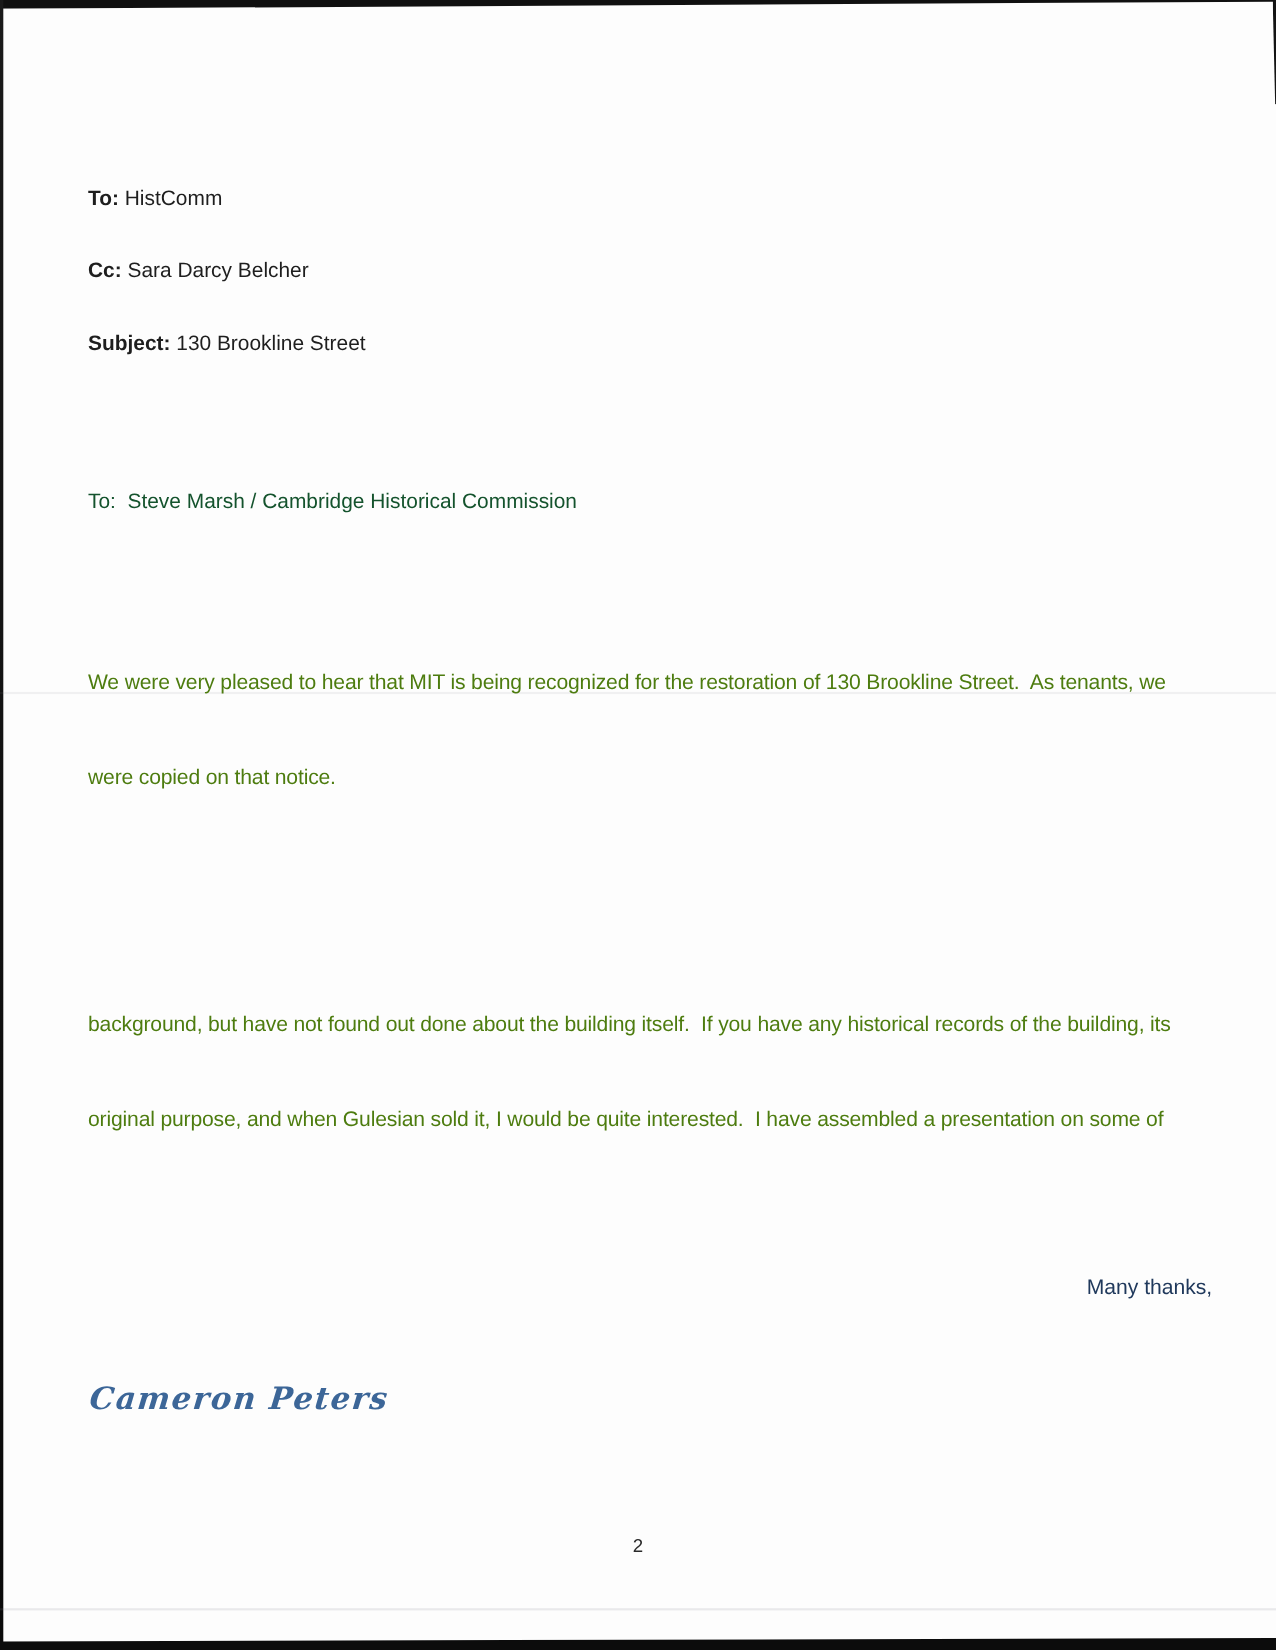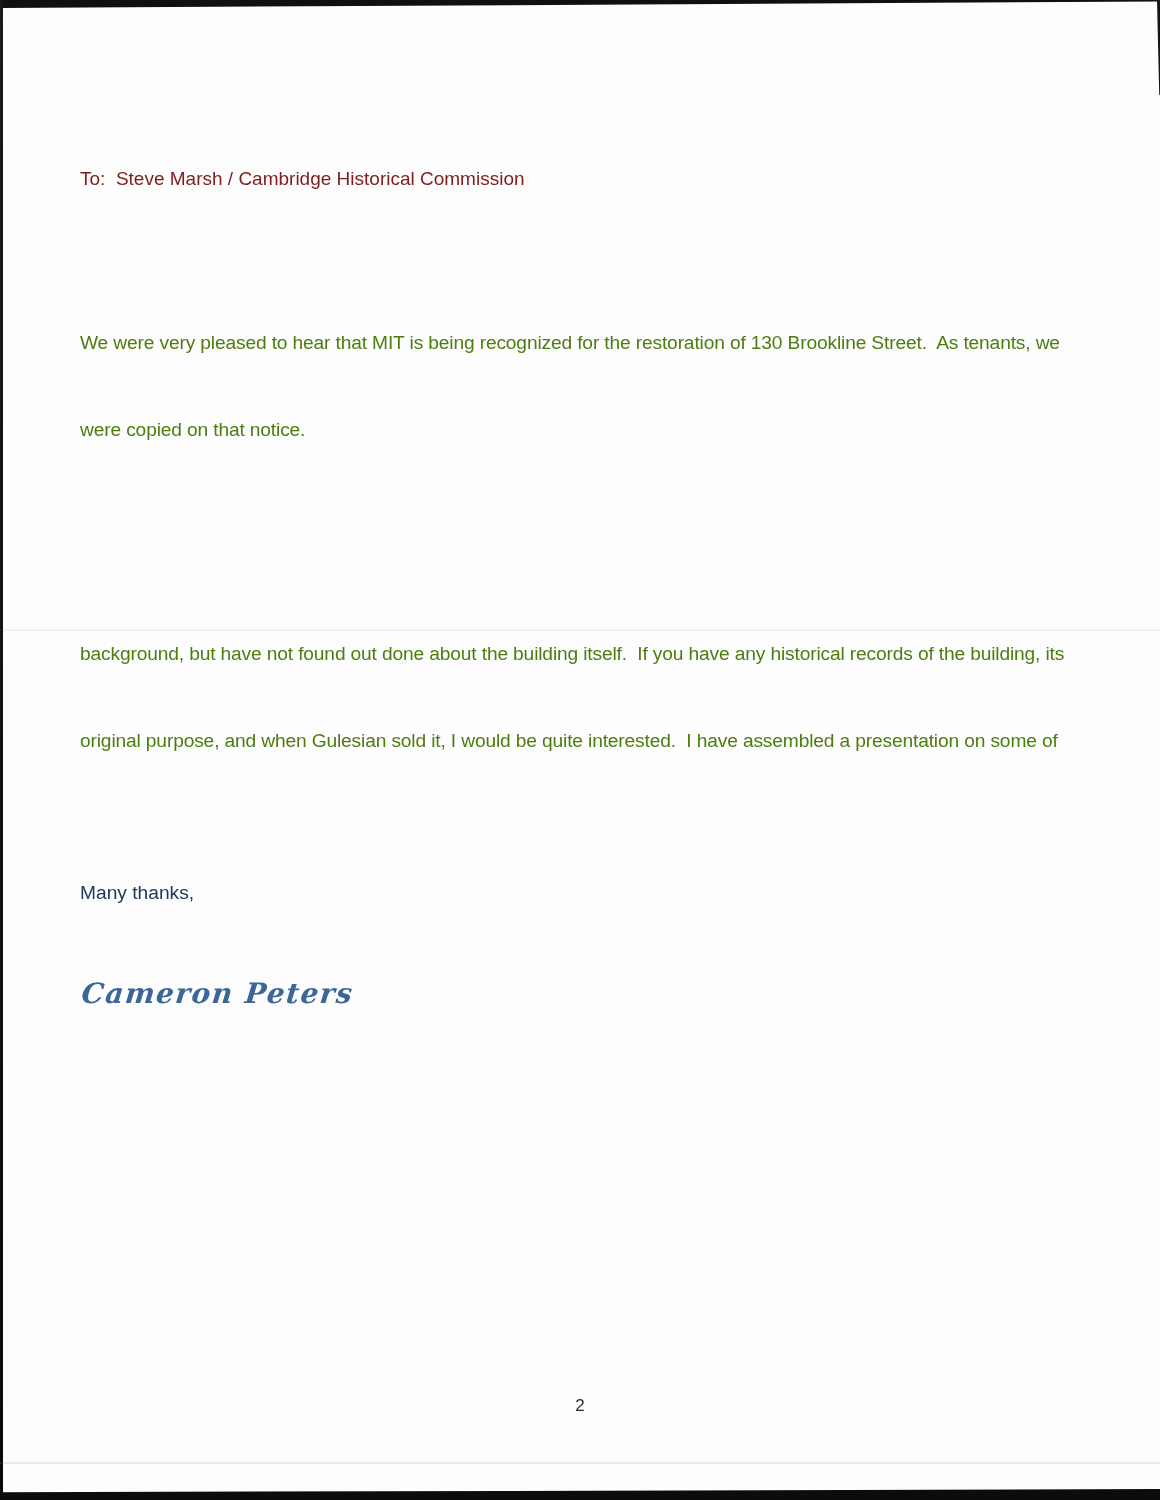--- a/index.html
+++ b/index.html
@@ -68,40 +68,41 @@
   .email-header {
     color: #1e1e1e;
     font-size: 19px;
     line-height: 22px;
   }
   .email-header .hline { white-space: pre-wrap; }
   .email-header .label { font-weight: bold; }
 
   .recipient {
     margin-top: 24px;
-    color: #7f1d1d;
+    color: #14532d;
     font-size: 19px;
     line-height: 22px;
   }
 
   .paragraph {
     color: #4d7c0f;
     font-size: 19.2px;
     line-height: 29px;
     letter-spacing: -0.15px;
   }
   .para-1 { margin-top: 26px; }
   .para-2 { margin-top: 25px; }
   .paragraph .line { white-space: pre; }
 
   .closing {
     margin-top: 11px;
     color: #20395c;
     font-size: 19.2px;
     line-height: 29px;
+    text-align: right;
   }
 
   .signature {
     margin-top: 16px;
     color: #3c6698;
     font-family: "DejaVu Serif", serif;
     font-style: italic;
     font-weight: bold;
     font-size: 28px;
     letter-spacing: 1.5px;
@@ -127,20 +128,25 @@
 
   <div class="scan-top"></div>
   <div class="scan-left"></div>
   <div class="scan-bottom"></div>
   <div class="scan-right-top"></div>
   <div class="scan-line-1"></div>
   <div class="scan-line-2"></div>
 
   <div class="content">
 
+    <div class="email-header">
+      <div class="hline"><span class="label">To:</span><span> HistComm</span></div>
+      <div class="hline"><span class="label">Cc:</span><span> Sara Darcy Belcher</span></div>
+      <div class="hline"><span class="label">Subject:</span><span> 130 Brookline Street</span></div>
+    </div>
 
     <div class="recipient">To:  Steve Marsh / Cambridge Historical Commission</div>
 
     <div class="paragraph para-1">
       <div class="line">We were very pleased to hear that MIT is being recognized for the restoration of 130 Brookline Street.  As tenants, we</div>
       <div class="line">were copied on that notice.</div>
     </div>
 
     <div class="paragraph para-2">
       <div class="line">background, but have not found out done about the building itself.  If you have any historical records of the building, its</div>

